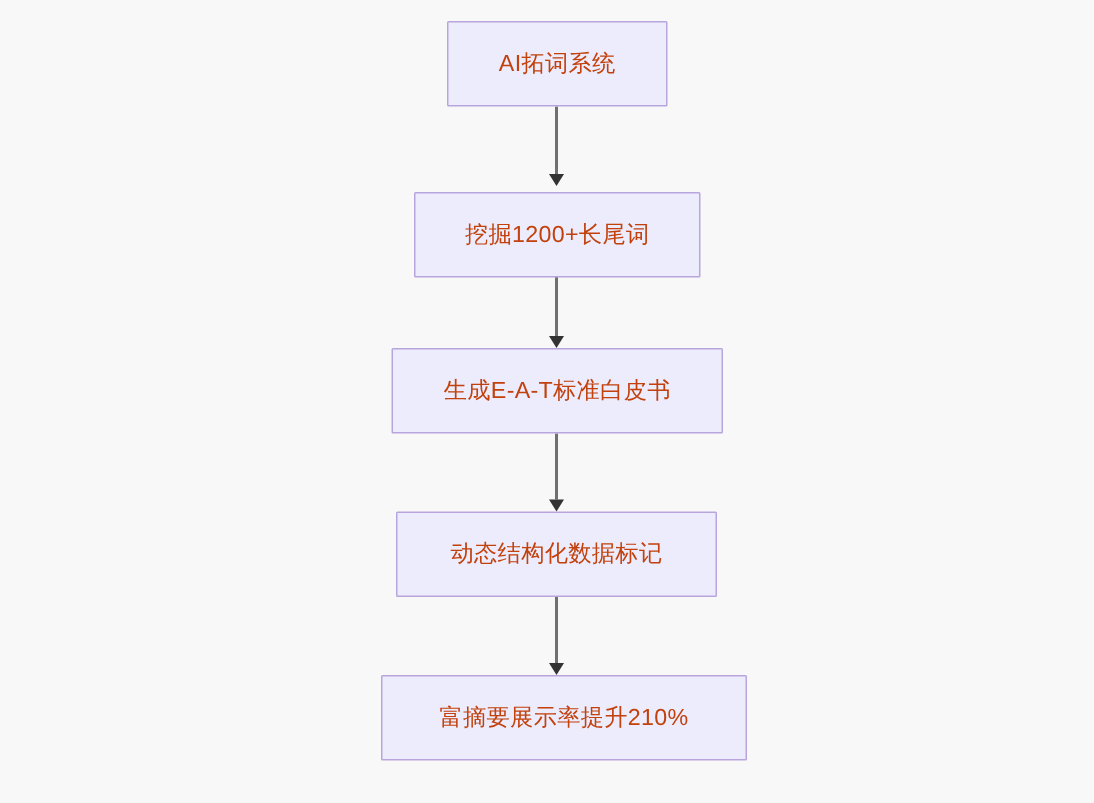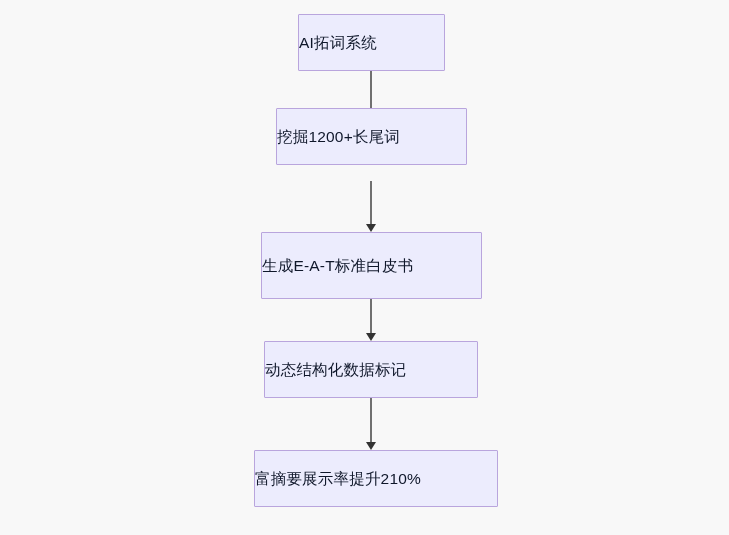--- a/index.html
+++ b/index.html
@@ -21,22 +21,22 @@
     background: #f8f8f8;
   }
   .node {
     position: absolute;
     box-sizing: border-box;
     background: #ececfd;
     border: 1px solid #b9a5dd;
     border-radius: 1px;
     display: flex;
     align-items: center;
-    justify-content: flex-start;
-    color: #0f172a;
+    justify-content: center;
+    color: #c2410c;
     font-size: 15.5px;
     line-height: 1;
     letter-spacing: 0.2px;
     white-space: nowrap;
     user-select: none;
   }
   .node-label {
     display: block;
   }
   .edge {
@@ -83,25 +83,25 @@
 
   <div class="edge" style="left:371px; top:398px;">
     <div class="edge-line" style="height:44px;"></div>
     <div class="edge-head" style="top:44px;"></div>
   </div>
 
   <div class="node" style="left:298px; top:14px; width:147px; height:57px;">
     <span class="node-label">AI拓词系统</span>
   </div>
 
-  <div class="node" style="left:276px; top:108px; width:191px; height:57px;">
+  <div class="node" style="left:276px; top:128px; width:191px; height:57px;">
     <span class="node-label">挖掘1200+长尾词</span>
   </div>
 
-  <div class="node" style="left:261px; top:232px; width:221px; height:67px;">
+  <div class="node" style="left:261px; top:232px; width:221px; height:57px;">
     <span class="node-label">生成E-A-T标准白皮书</span>
   </div>
 
   <div class="node" style="left:264px; top:341px; width:214px; height:57px;font-family:Liberation Serif, serif;">
     <span class="node-label">动态结构化数据标记</span>
   </div>
 
   <div class="node" style="left:254px; top:450px; width:244px; height:57px;">
     <span class="node-label">富摘要展示率提升210%</span>
   </div>

